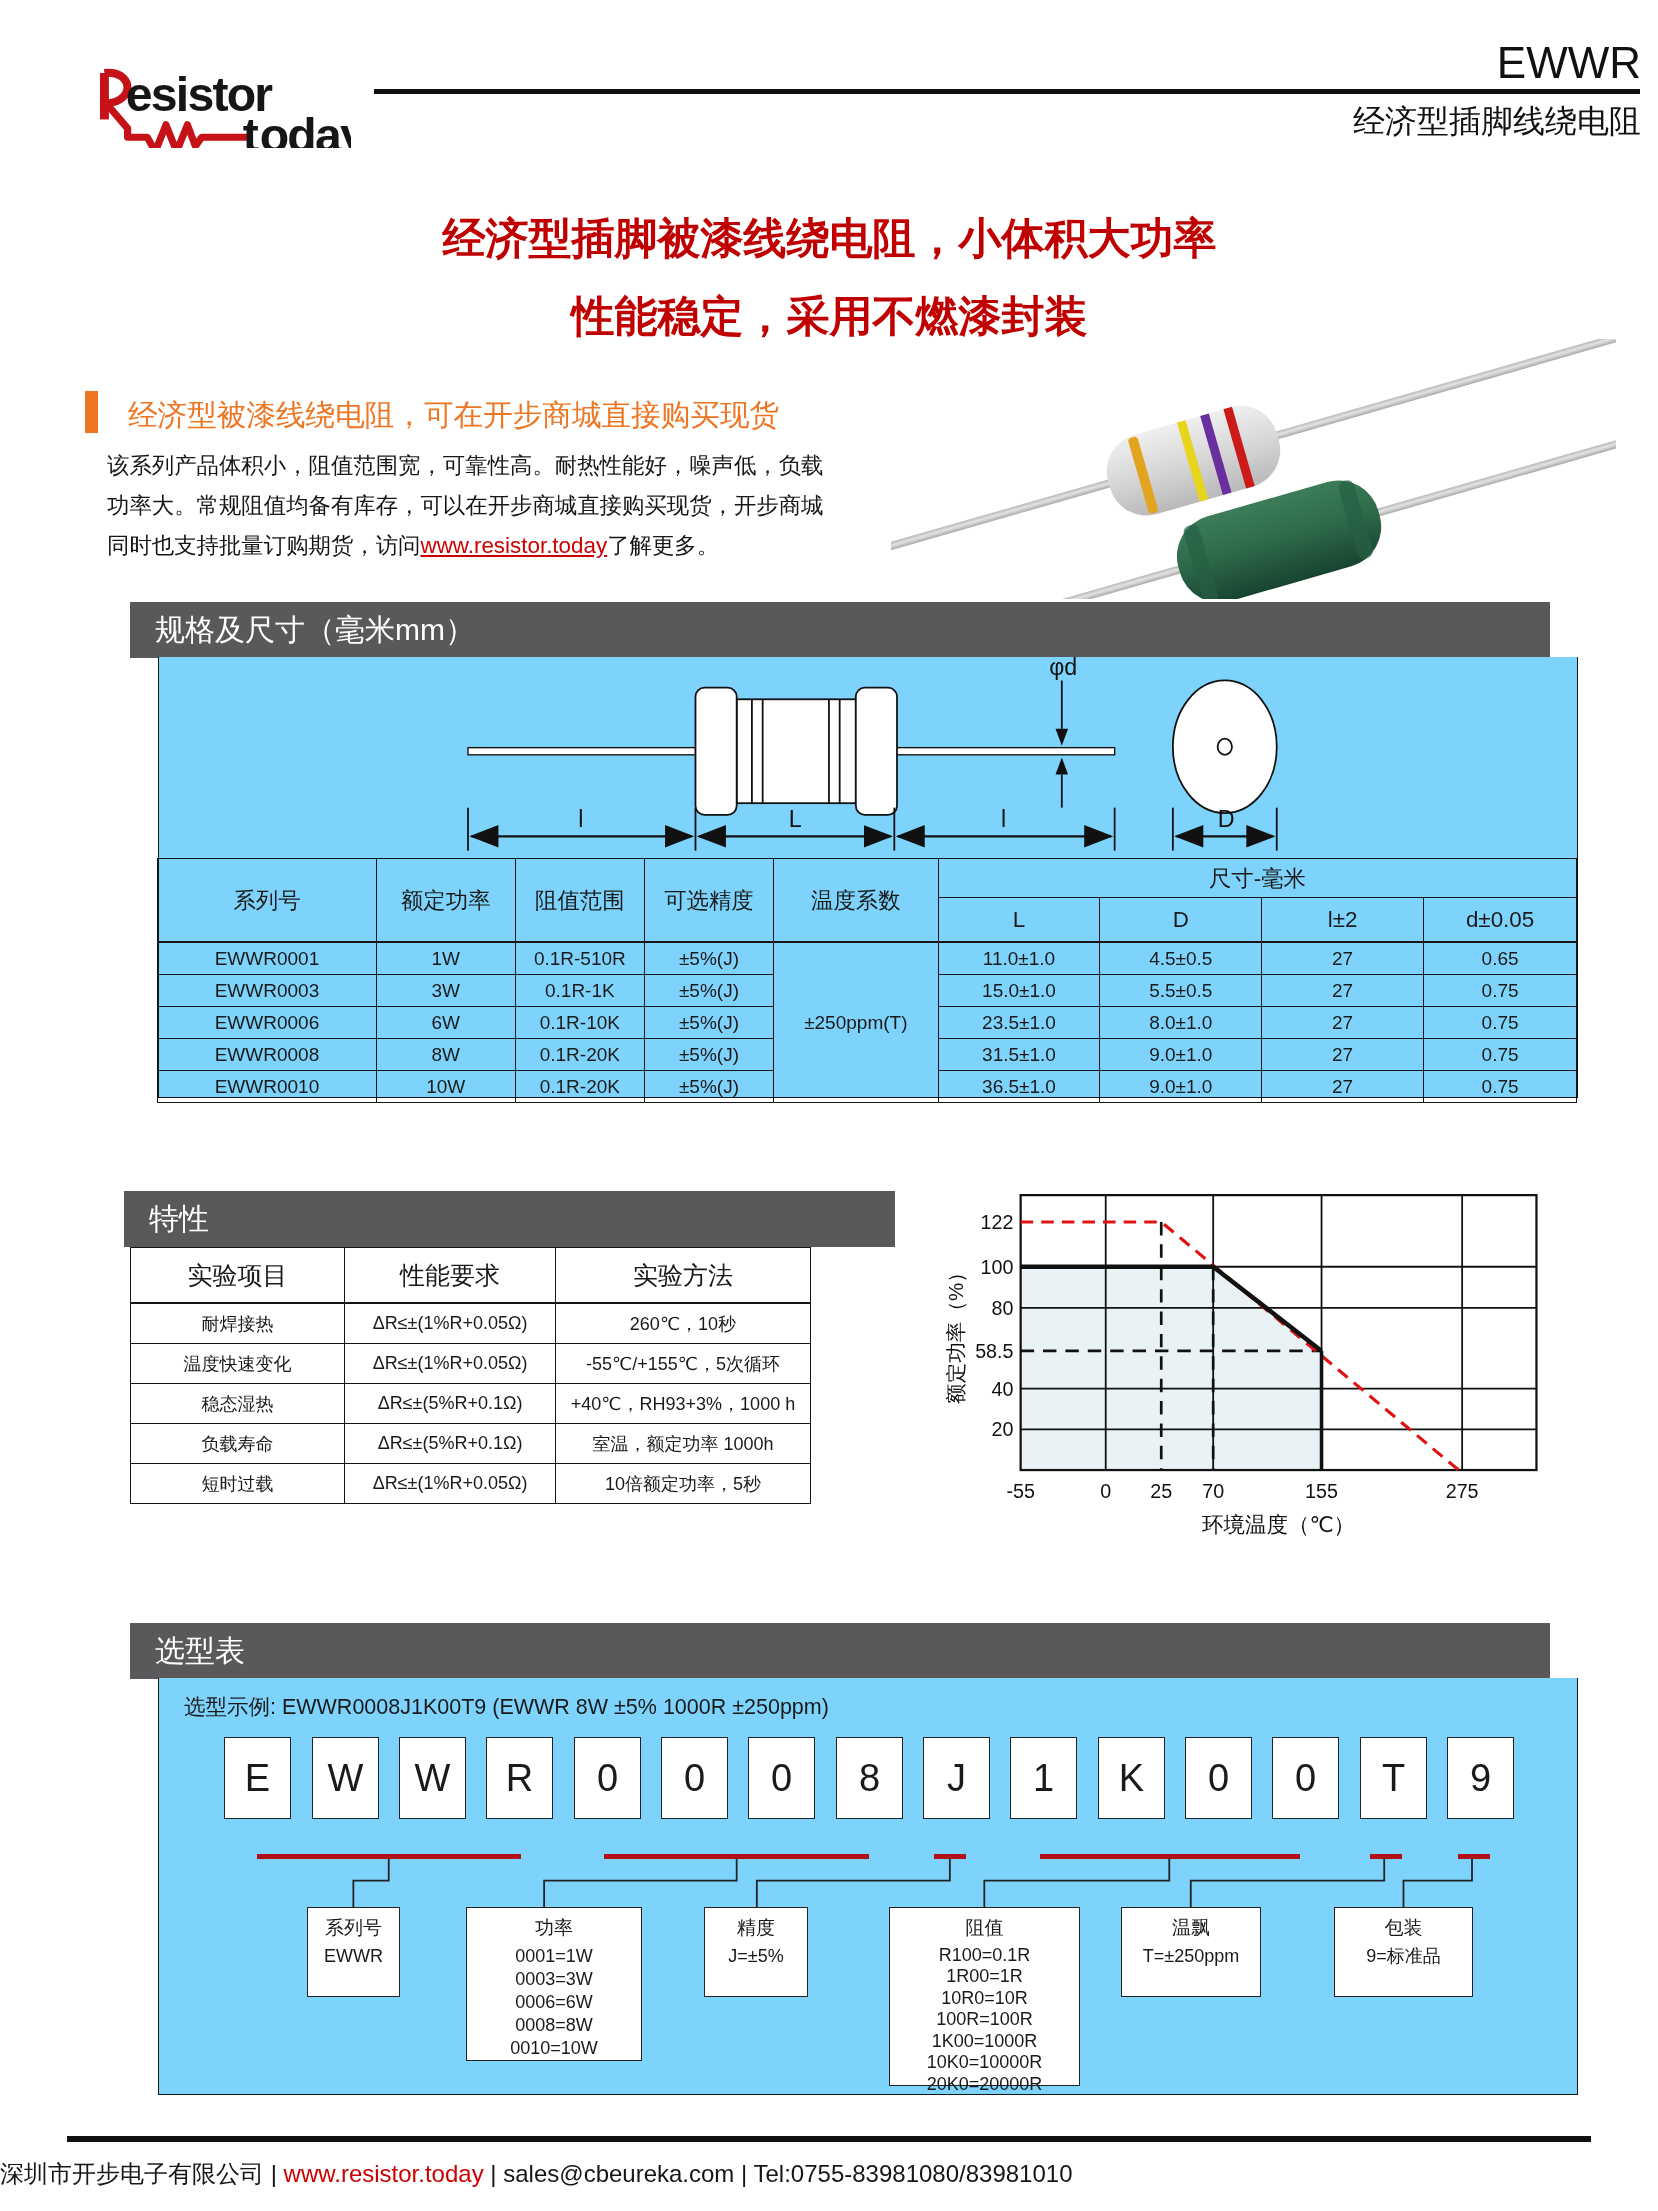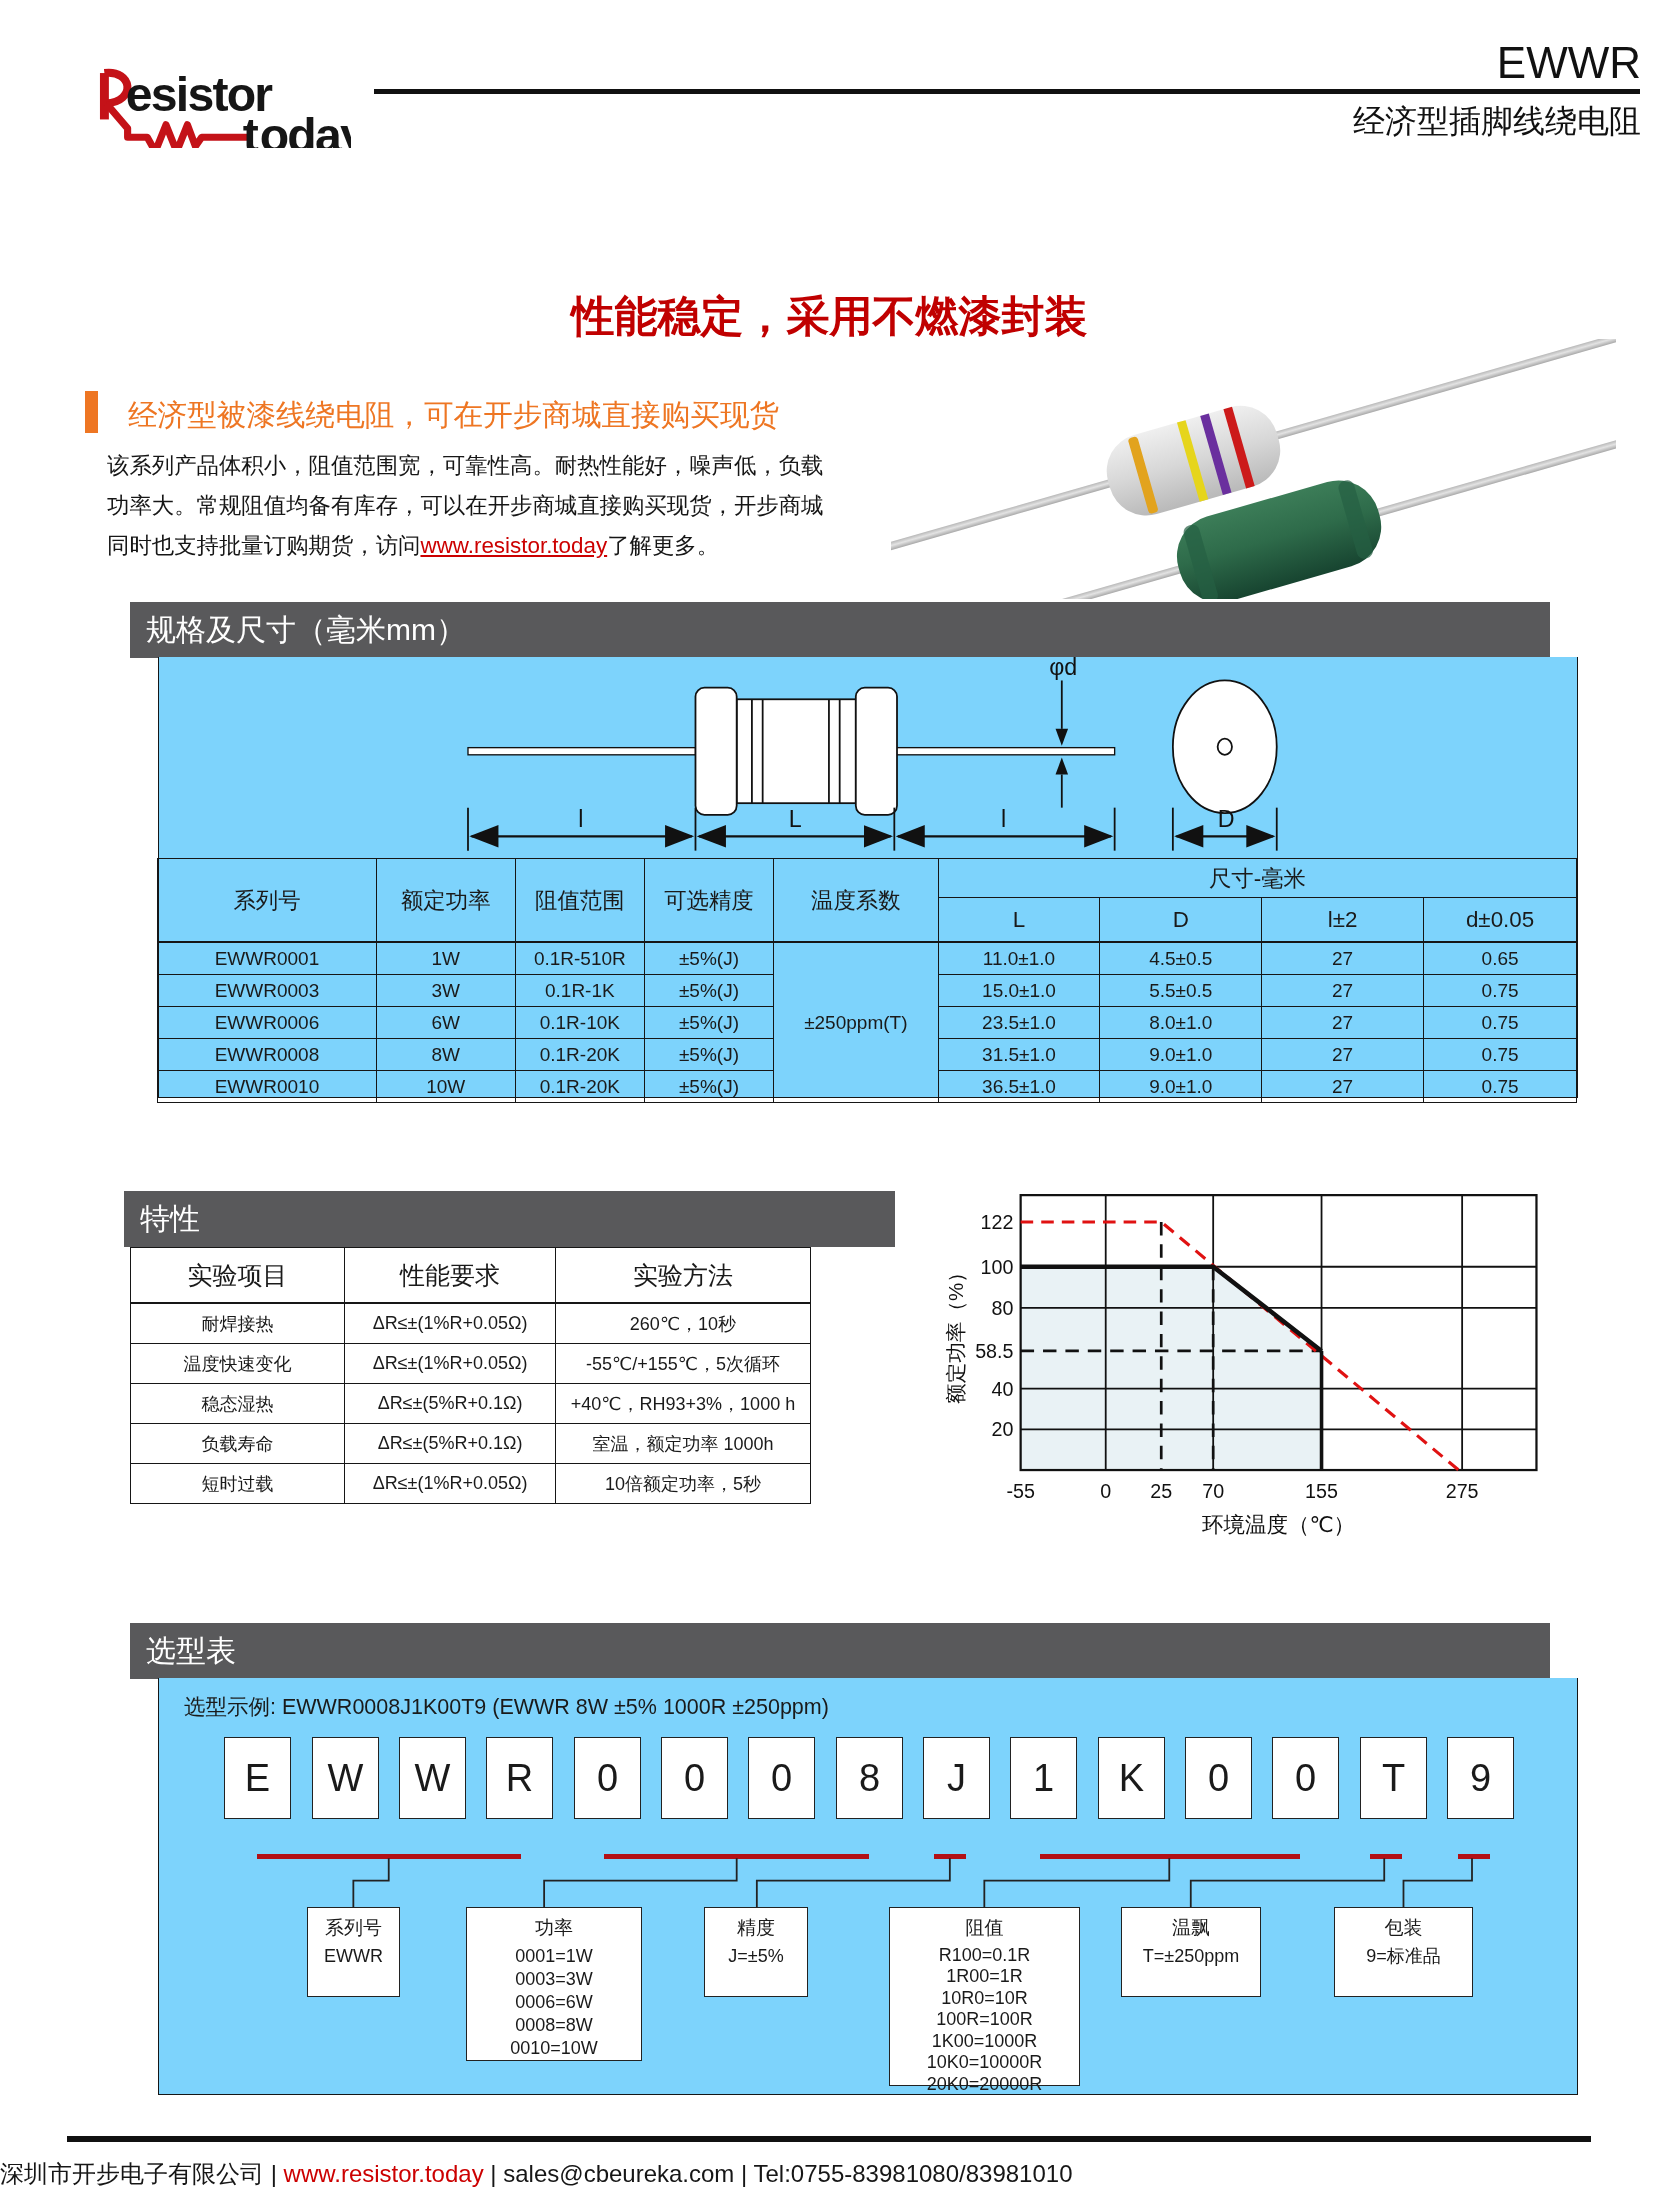--- a/index.html
+++ b/index.html
@@ -15,21 +15,21 @@
   
   .hero{left:0;width:1659px;text-align:center;font-size:43px;font-weight:bold;color:#c00000;}
 
   
   .intro-bar{left:85px;top:391px;width:13.4px;height:42px;background:#ee7623;}
   .intro-head{left:128px;top:395px;font-size:29.6px;color:#ee7623;}
   .intro-p{left:107px;top:446px;width:733px;font-size:22.4px;line-height:40px;color:#161616;}
   .intro-p a{color:#cc0000;text-decoration:underline;cursor:pointer;}
 
   
-  .secbar{background:#59595b;color:#fff;font-size:30px;line-height:56px;padding-left:16px;box-sizing:border-box;height:56px;}
+  .secbar{background:#59595b;color:#fff;font-size:30px;line-height:56px;padding-left:25px;box-sizing:border-box;height:56px;}
   .secbox{background:#7dd3fc;border:1.8px solid #161616;border-top:none;box-sizing:border-box;margin-left:28px;}
 
   
   table{border-collapse:collapse;width:100%;table-layout:fixed;}
   th,td{border:1.8px solid #161616;text-align:center;padding:0 3.6px;overflow:hidden;}
   .spec-table th{font-size:22.4px;font-weight:normal;}
   .spec-table td{font-size:19px;}
   .spec-table thead tr.h1 th{height:38px;}
   .spec-table thead tr.h2 th{height:43px;}
   .spec-table tbody td{height:31px;}
@@ -65,20 +65,21 @@
     <path d="M66,80 L90,108 L90,118 L112,118 L121,134 L133,104 L145,134 L157,104 L166,128 L173,118 L224,118" stroke="#c41218" stroke-width="8" fill="none" stroke-linejoin="round"></path>
     <text x="88" y="88" font-size="54" font-weight="bold" letter-spacing="-2" fill="#161616">esistor</text>
     <text x="219" y="140" font-size="54" font-weight="bold" letter-spacing="-2" fill="#161616" transform="translate(0,-6)">t</text>
     <text x="238" y="134" font-size="54" font-weight="bold" letter-spacing="-2" fill="#161616">oday</text>
   </svg>
 
   <div class="abs hdr-rule"></div>
   <div class="abs hdr-code">EWWR</div>
   <div class="abs hdr-sub">经济型插脚线绕电阻</div>
 
+  <div class="abs hero" style="top:210px;">经济型插脚被漆线绕电阻，小体积大功率</div>
   <div class="abs hero" style="top:288px;">性能稳定，采用不燃漆封装</div>
 
   <div class="abs intro-bar"></div>
   <div class="abs intro-head">经济型被漆线绕电阻，可在开步商城直接购买现货</div>
   <p class="abs intro-p" style="margin:0;"><span>该系列产品体积小，阻值范围宽，可靠性高。耐热性能好，噪声低，负载功率大。常规阻值均备有库存，可以在开步商城直接购买现货，开步商城同时也支持批量订购期货，访问</span><a>www.resistor.today</a><span>了解更多。</span></p>
 
   <svg class="abs" style="left:891px;top:339px;" width="725" height="260" viewBox="0 0 810 290">
     <defs>
       <linearGradient id="leadg" x1="0" y1="0" x2="0" y2="1">
         <stop offset="0" stop-color="#b8b8b8"></stop>

